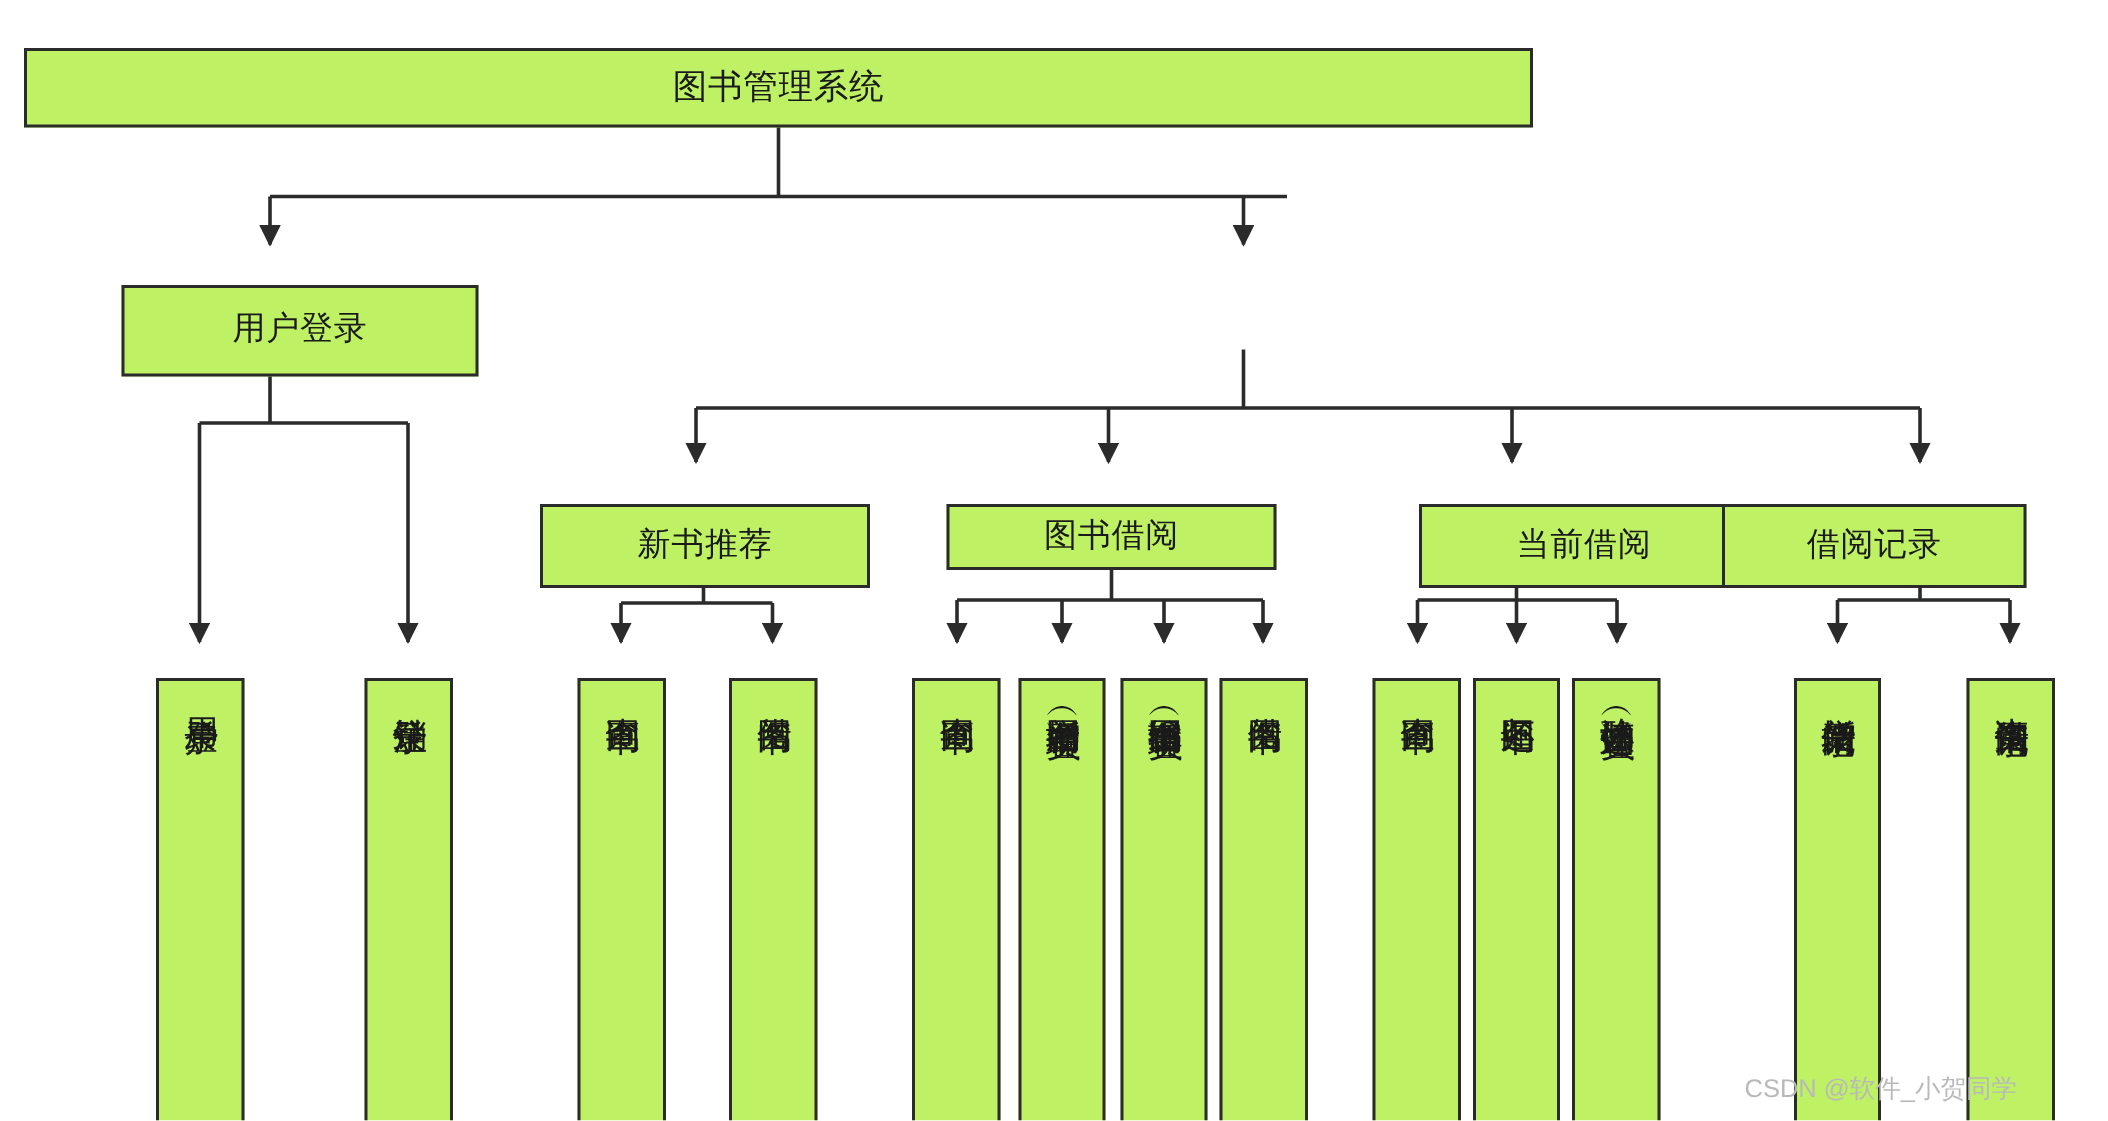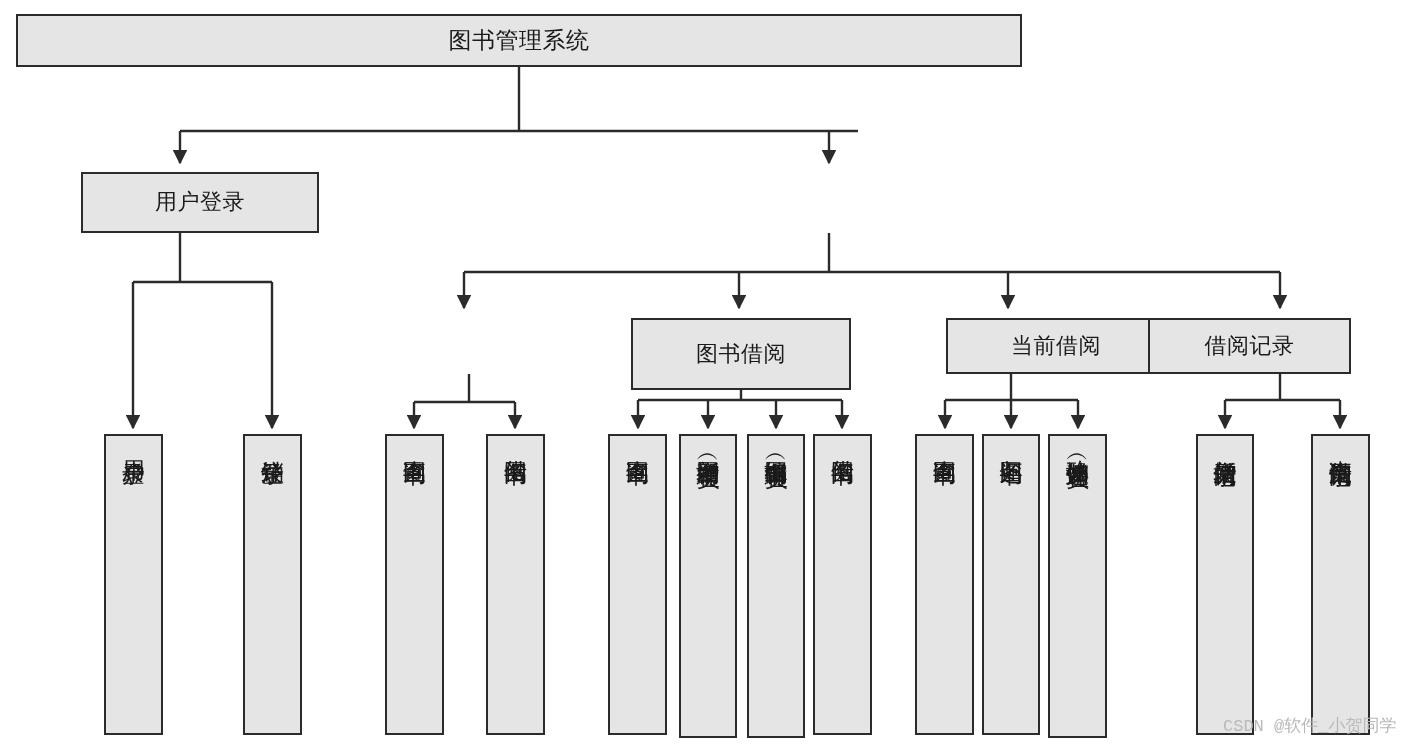--- a/index.html
+++ b/index.html
@@ -21,27 +21,28 @@
     position: absolute;
     left: 0;
     top: 0;
     width: 1405px;
     height: 747px;
   }
   .node {
     position: absolute;
     box-sizing: border-box;
     border: 2px solid #2b2b2b;
-    background: #e5e5e5;
+    background: #bef264;
     display: flex;
     align-items: center;
     justify-content: center;
     text-align: right;
     color: #1a1a1a;
     z-index: 5;
+    margin-top: 18px;
   }
   .node .label {
     display: block;
     line-height: 1.28;
     letter-spacing: 0.5px;
   }
   
   .node.h .label {
     font-size: 22px;
   }
@@ -57,27 +58,27 @@
   .node.v .label {
     writing-mode: vertical-rl;
     text-orientation: upright;
     font-size: 23px;
     line-height: 1.08;
     letter-spacing: 1px;
     white-space: nowrap;
   }
   #watermark {
     position: absolute;
-    left: 1196px;
+    left: 1136px;
     top: 714px;
     font-size: 17px;
     color: #b9b9b9;
     white-space: nowrap;
     z-index: 9;
-    font-family: Liberation Mono, monospace;
+    font-family: Liberation Sans, sans-serif;
     padding-left: 27px;
   }
 </style>
 </head>
 <body>
 
 <div id="stage">
 
   <svg id="edges" viewBox="0 0 1405 747" width="1405" height="747" aria-hidden="true">
     <defs>
@@ -131,22 +132,25 @@
 
   <div class="node h root" style="left:16px; top:14px; width:1006px; height:53px;">
     <span class="label">图书管理系统</span>
   </div>
 
   <div class="node h" style="left:81px; top:172px; width:238px; height:61px;">
     <span class="label">用户登录</span>
   </div>
 
 
-
-  <div class="node h" style="left:631px; top:318px; width:220px; height:72px;">
+  <div class="node h" style="left:360px; top:318px; width:220px; height:56px;">
+    <span class="label">新书推荐</span>
+  </div>
+
+  <div class="node h" style="left:631px; top:318px; width:220px; height:44px;">
     <span class="label">图书借阅</span>
   </div>
 
   <div class="node h" style="left:946px; top:318px; width:220px; height:56px;">
     <span class="label">当前借阅</span>
   </div>
 
   <div class="node h" style="left:1148px; top:318px; width:203px; height:56px;">
     <span class="label">借阅记录</span>
   </div>

